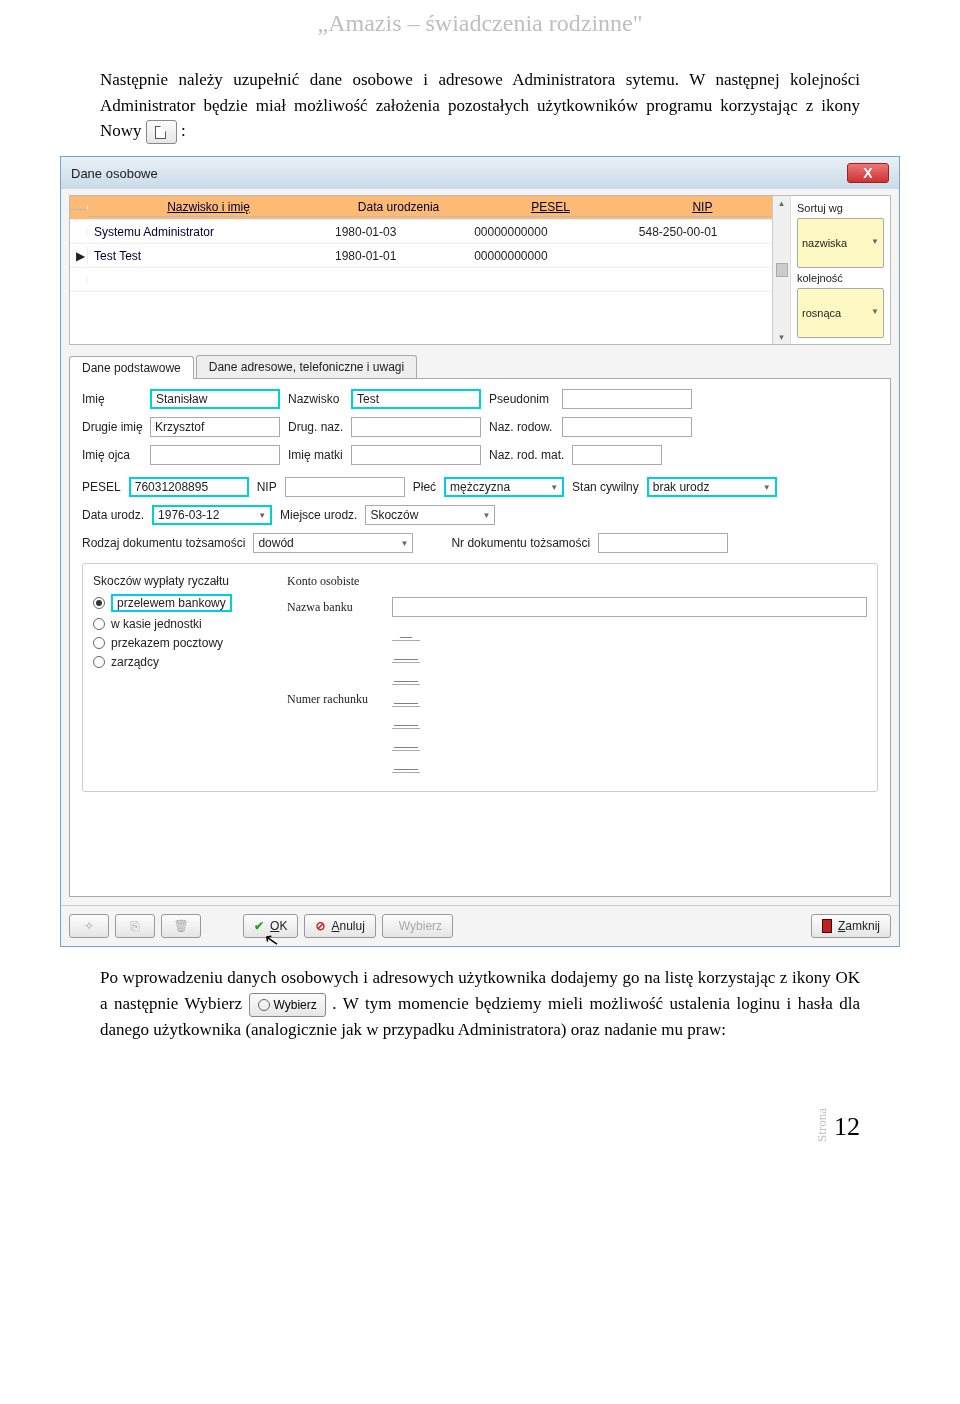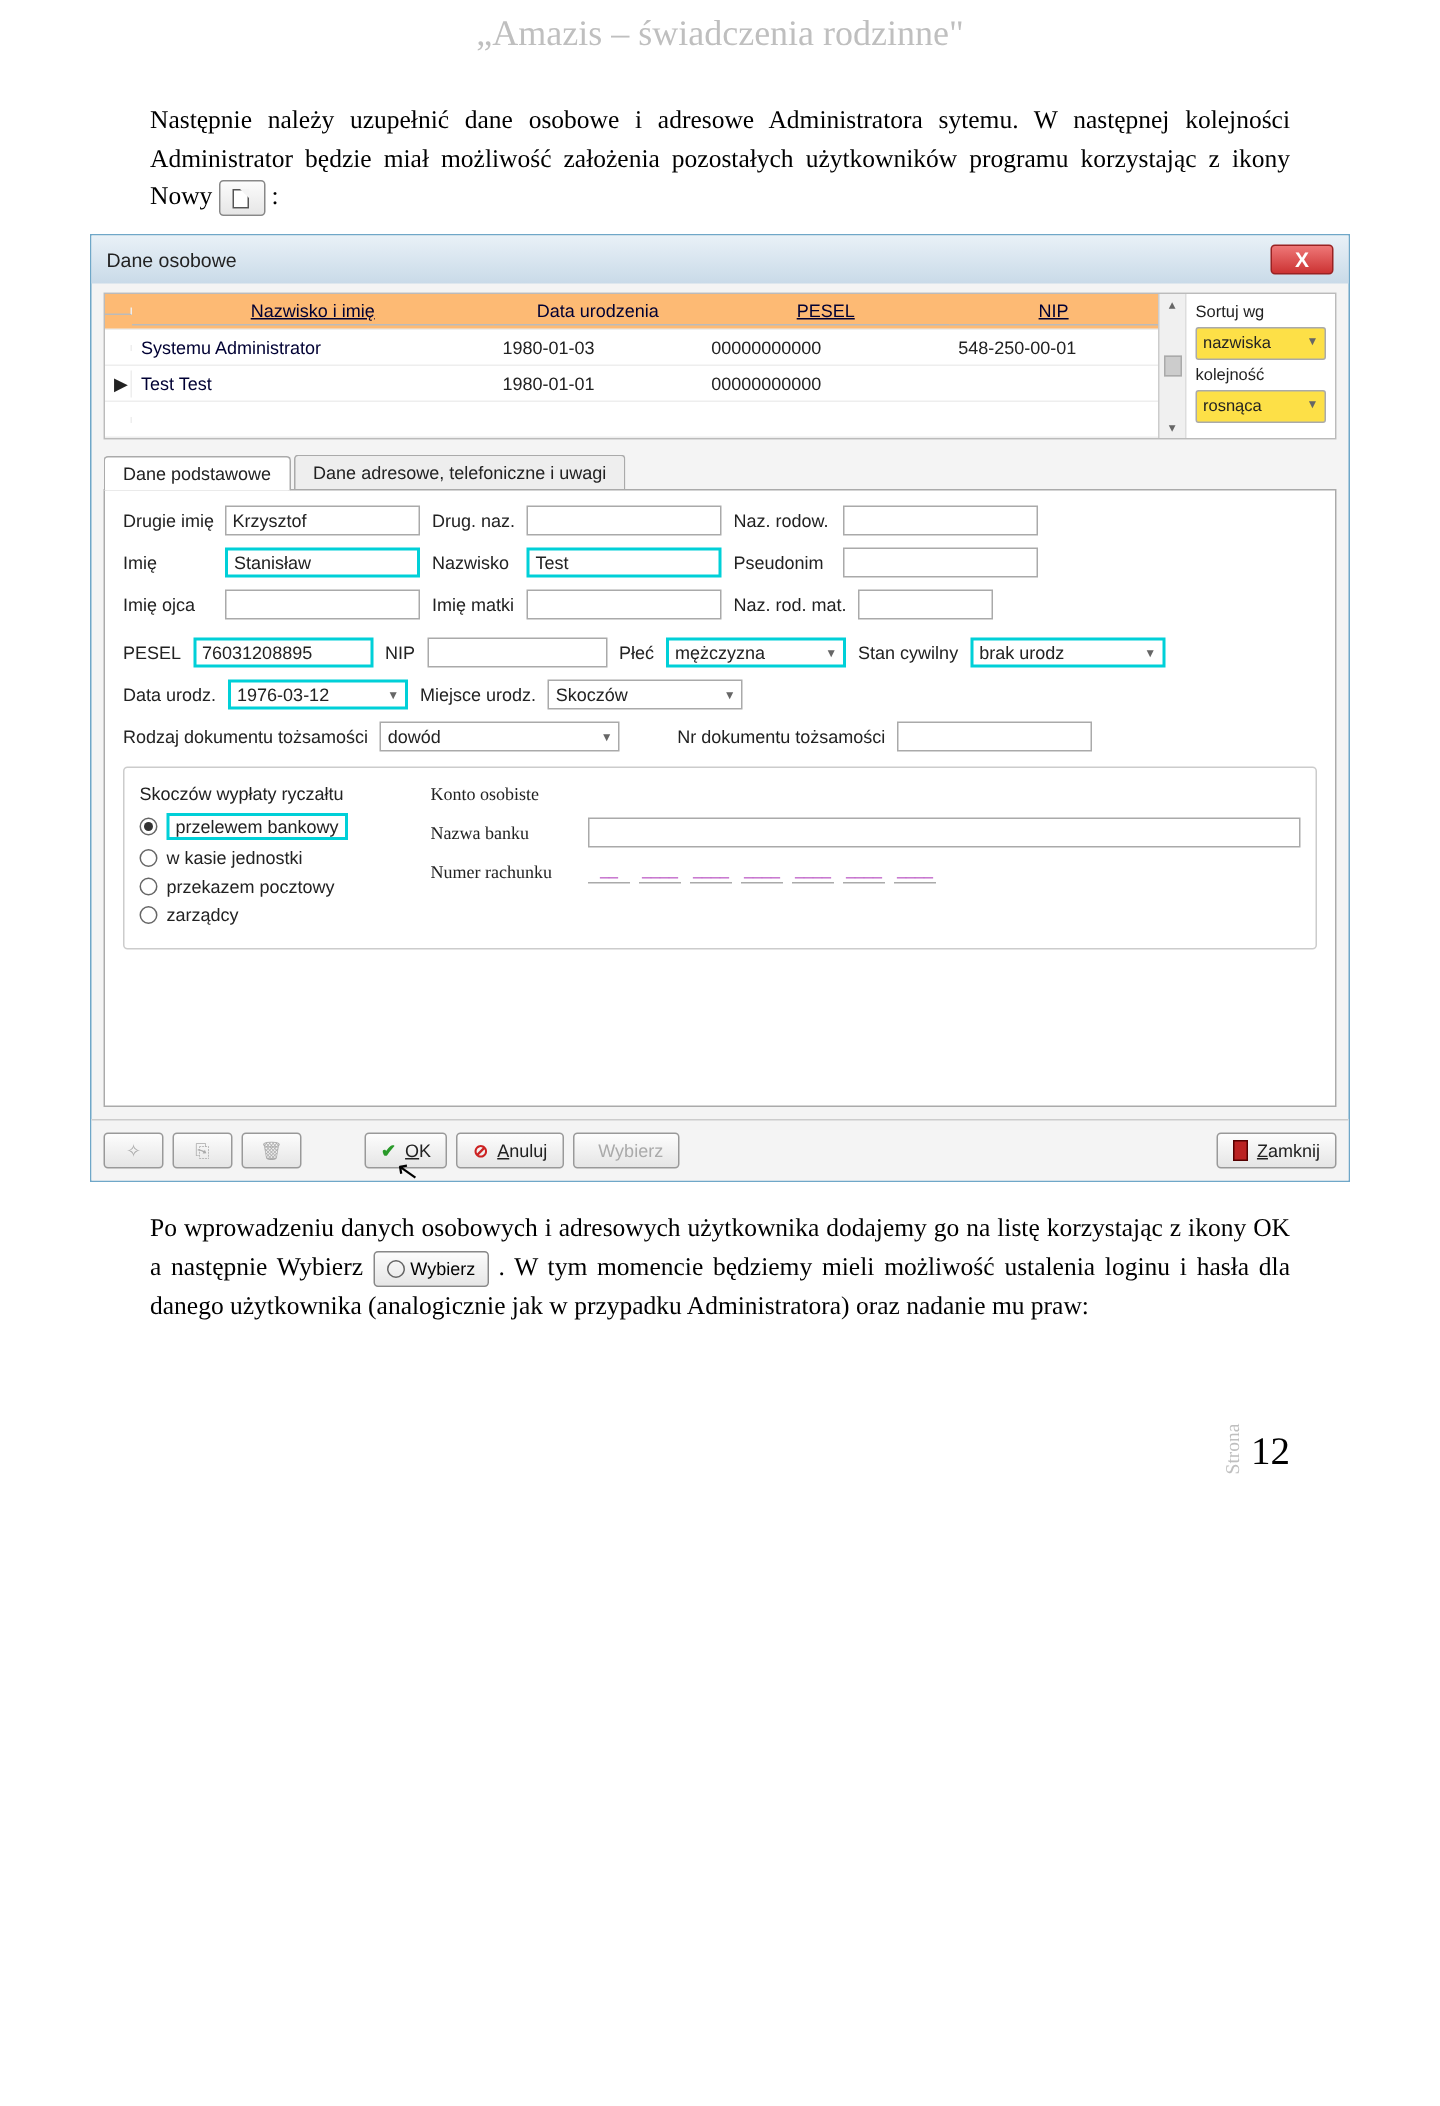--- a/index.html
+++ b/index.html
@@ -125,22 +125,22 @@
     width: 100px;
     padding: 6px;
     border-left: 1px solid #ddd;
     display: flex;
     flex-direction: column;
     gap: 4px;
     font-size: 11px;
   }
   .combo {
     border: 1px solid #aaa;
-    background: #fde047;
-    padding: 4px 4px;
+    background: #fef9c3;
+    padding: 18px 4px;
     display: flex;
     justify-content: space-between;
     align-items: flex-start;
     border-radius: 2px;
     font-size: 11px;
   }
   .tri { font-size: 8px; color: #666; }
   .grid-scroll {
     width: 18px;
     border-left: 1px solid #ccc;
@@ -214,21 +214,21 @@
   }
   .radio {
     width: 12px; height: 12px; border: 1px solid #666; border-radius: 50%;
     display: inline-flex; align-items: center; justify-content: center;
   }
   .radio.sel::after {
     content: ""; width: 6px; height: 6px; background: #333; border-radius: 50%;
   }
   .pay-right { flex: 1; }
   .pay-right .row2 { display: flex; align-items: center; gap: 10px; margin-bottom: 8px; font-size: 12px; font-family: Liberation Serif, serif; }
-  .acct { display: flex; gap: 6px; font-size: 12px; color: #a21caf; }
+  .acct { display: flex; gap: 6px; font-size: 12px; color: #404040; flex-direction: column; }
   .acct span { border-bottom: 1px solid #aaa; min-width: 28px; text-align: center; height: 16px; }
 
   .bottom-bar {
     display: flex;
     align-items: center;
     gap: 6px;
     padding: 8px;
     background: #f4f4f4;
     border-top: 1px solid #ccc;
   }
@@ -342,33 +342,33 @@
     </div>
   </div>
 
   <div class="tabs">
     <div class="tab active">Dane podstawowe</div>
     <div class="tab">Dane adresowe, telefoniczne i uwagi</div>
   </div>
 
   <div class="form-panel">
     <div class="form-row">
+      <span class="lbl" style="width:60px">Imię</span>
+      <div class="fld hl w100">Stanisław</div>
+      <span class="lbl" style="width:55px">Nazwisko</span>
+      <div class="fld hl w100">Test</div>
+      <span class="lbl" style="width:65px">Pseudonim</span>
+      <div class="fld w100"></div>
+    </div>
+    <div class="form-row">
       <span class="lbl" style="width:60px">Drugie imię</span>
       <div class="fld w100">Krzysztof</div>
       <span class="lbl" style="width:55px">Drug. naz.</span>
       <div class="fld w100"></div>
       <span class="lbl" style="width:65px">Naz. rodow.</span>
-      <div class="fld w100"></div>
-    </div>
-    <div class="form-row">
-      <span class="lbl" style="width:60px">Imię</span>
-      <div class="fld hl w100">Stanisław</div>
-      <span class="lbl" style="width:55px">Nazwisko</span>
-      <div class="fld hl w100">Test</div>
-      <span class="lbl" style="width:65px">Pseudonim</span>
       <div class="fld w100"></div>
     </div>
     <div class="form-row">
       <span class="lbl" style="width:60px">Imię ojca</span>
       <div class="fld w100"></div>
       <span class="lbl" style="width:55px">Imię matki</span>
       <div class="fld w100"></div>
       <span class="lbl" style="width:75px">Naz. rod. mat.</span>
       <div class="fld" style="width:90px"></div>
     </div>

